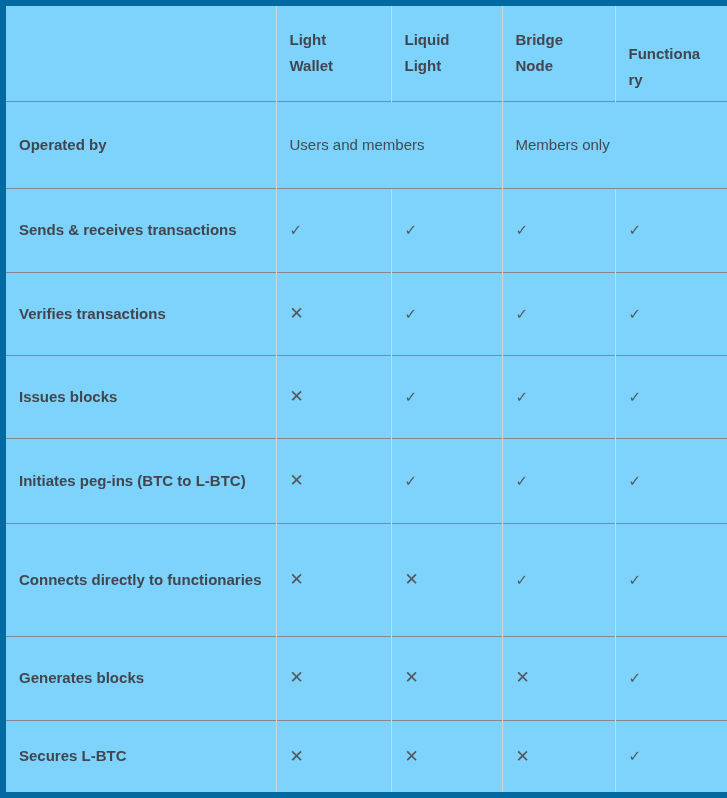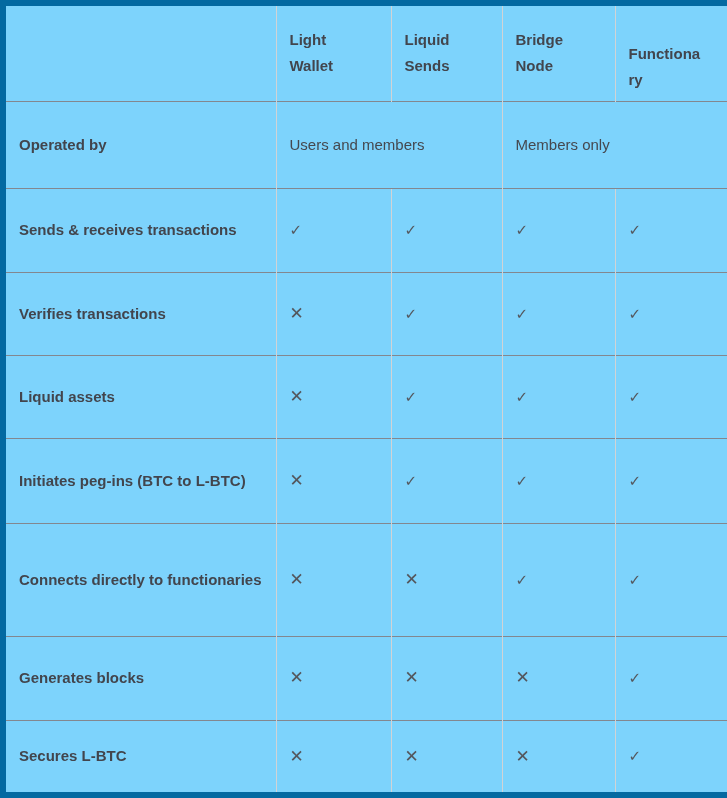--- a/index.html
+++ b/index.html
@@ -49,21 +49,21 @@
     <col style="width:273px">
       <col style="width:115px">
       <col style="width:111px">
       <col style="width:113px">
       <col style="width:115px">
   </colgroup>
   <thead>
     <tr style="height:98px">
       <th></th>
       <th><span class="hdr-txt">Light Wallet</span></th>
-      <th><span class="hdr-txt">Liquid Sends</span></th>
+      <th><span class="hdr-txt">Liquid Light</span></th>
       <th><span class="hdr-txt">Bridge Node</span></th>
       <th><span class="hdr-txt brk">Functionary</span></th>
     </tr>
   </thead>
   <tbody>
     <tr style="height:78px">
       <td class="lbl">Operated by</td>
       <td class="val" colspan="2">Users and members</td>
       <td class="val" colspan="2">Members only</td>
     </tr>
@@ -78,21 +78,21 @@
 
     <tr style="height:74px">
       <td class="lbl">Verifies transactions</td>
       <td><span class="mark cross">✕</span></td>
       <td><span class="mark check">✓</span></td>
       <td><span class="mark check">✓</span></td>
       <td><span class="mark check">✓</span></td>
     </tr>
 
     <tr style="height:74px">
-      <td class="lbl">Liquid assets</td>
+      <td class="lbl">Issues blocks</td>
       <td><span class="mark cross">✕</span></td>
       <td><span class="mark check">✓</span></td>
       <td><span class="mark check">✓</span></td>
       <td><span class="mark check">✓</span></td>
     </tr>
 
     <tr style="height:75px">
       <td class="lbl">Initiates peg-ins (BTC to L-BTC)</td>
       <td><span class="mark cross">✕</span></td>
       <td><span class="mark check">✓</span></td>

